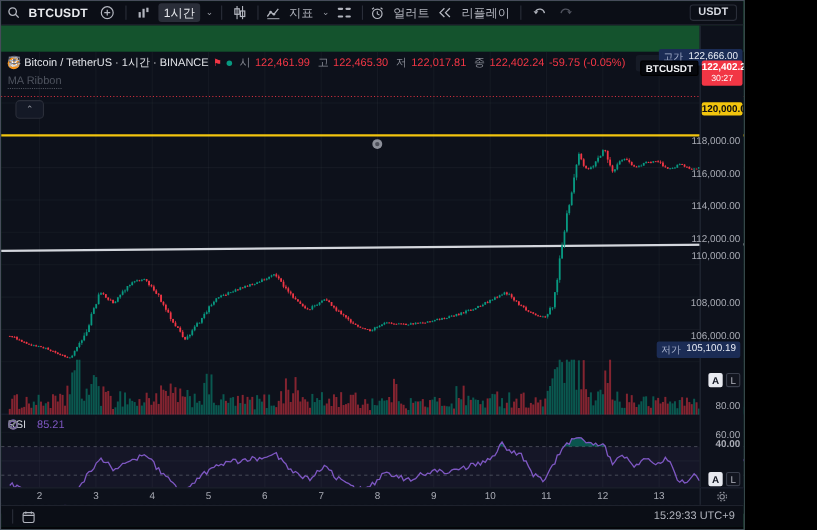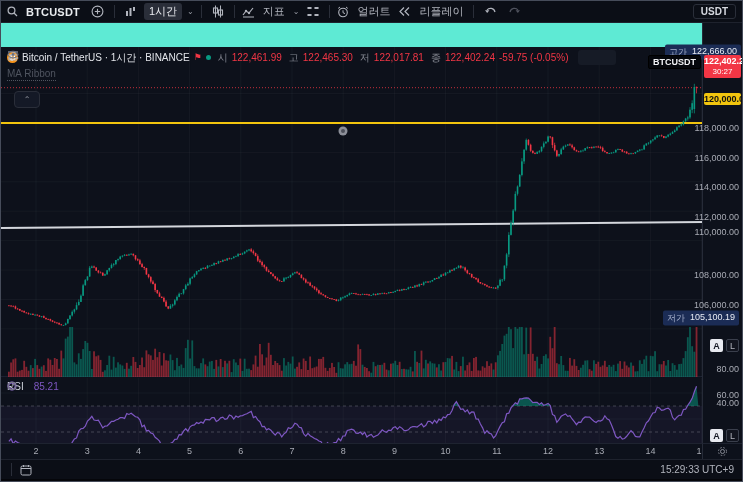--- a/index.html
+++ b/index.html
@@ -1,17 +1,17 @@
 <!DOCTYPE html>
 <html><head>
 <meta charset="utf-8">
 <style>
   html,body{margin:0;padding:0;background:#000;}
   *{box-sizing:border-box;}
-  .window{position:relative;width:743px;height:482px;background:#5eead4;border:1px solid #464c5a;
+  .window{position:relative;width:677px;height:482px;background:#14532d;border:1px solid #464c5a;
     overflow:hidden;color:#d1d4dc;font-family:"Liberation Sans",sans-serif;}
   
   .topbar{position:absolute;top:0;left:0;right:0;height:22px;background:#0b0e16;border-bottom:1px solid #1e222d;
     display:flex;align-items:center;padding:0 6px;gap:5px;font-size:11px;z-index:30;}
   .tb-item{display:inline-flex;align-items:center;gap:3px;color:#b2b5be;padding:1px 3px;border-radius:3px;cursor:pointer;}
   .tb-sym{color:#e8eaee;font-weight:bold;letter-spacing:.2px;}
   .tb-divider{width:1px;height:13px;background:#2a2e39;margin:0 2px;}
   .pill{background:#2a2e39;color:#e8eaee;border-radius:3px;padding:1px 5px;}
   .chev{font-size:8px;color:#9a9da6;}
   .ic{display:inline-flex;align-items:center;justify-content:center;}
@@ -1269,21 +1269,21 @@
       <div class="tick" style="top: 295.132px; text-decoration: underline;"><span class="hl-label" style="position:static;display:inline-flex;transform:none">
           <span class="hl-tag">저가</span>
           <span>105,100.19</span>
         </span></div>
       <div class="al-group" style="top: 316px;">
         <span class="al-a">A</span>
         <span class="al-l">L</span>
       </div>
       <div class="tick" style="top: 346px;">80.00</div>
       <div class="tick" style="top: 372px;">60.00</div>
-      <div class="tick" style="top: 380px;">40.00</div>
+      <div class="tick" style="top: 380px; font-weight: bold;">40.00</div>
       <div class="al-group" style="top: 406px;">
         <span class="al-a">A</span>
         <span class="al-l">L</span>
       </div>
     </div>
 
   <div class="time-axis" id="time-axis">
       <span class="t-tick" style="left: 35px;">2</span>
       <span class="t-tick" style="left: 86.2px;">3</span>
       <span class="t-tick" style="left: 137.4px;">4</span>

